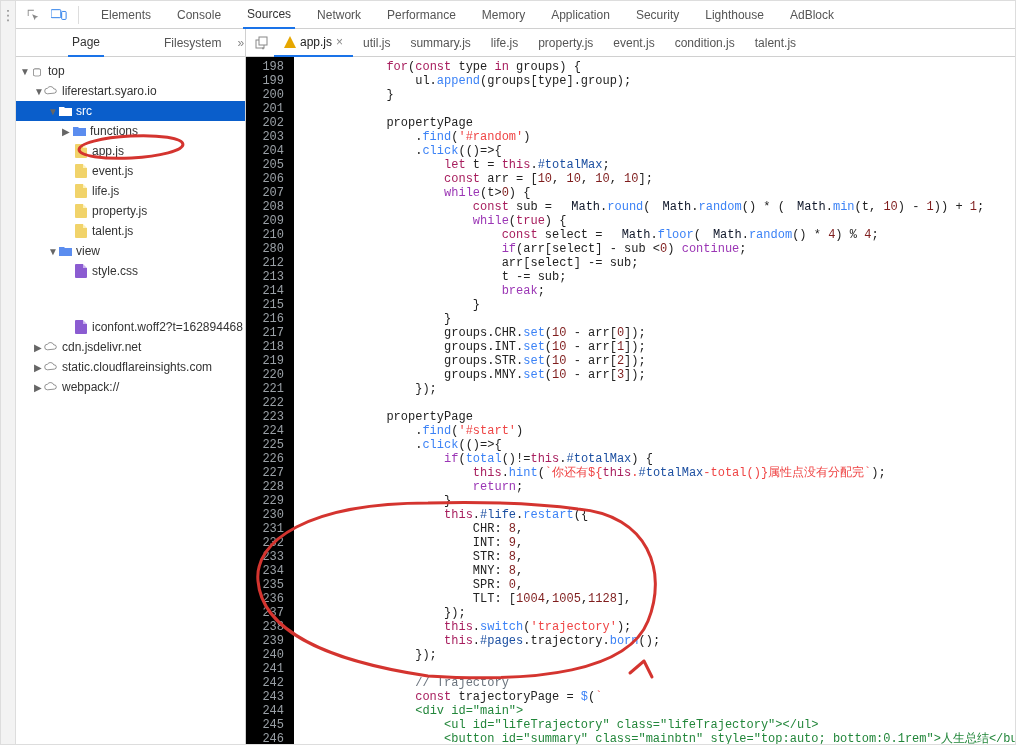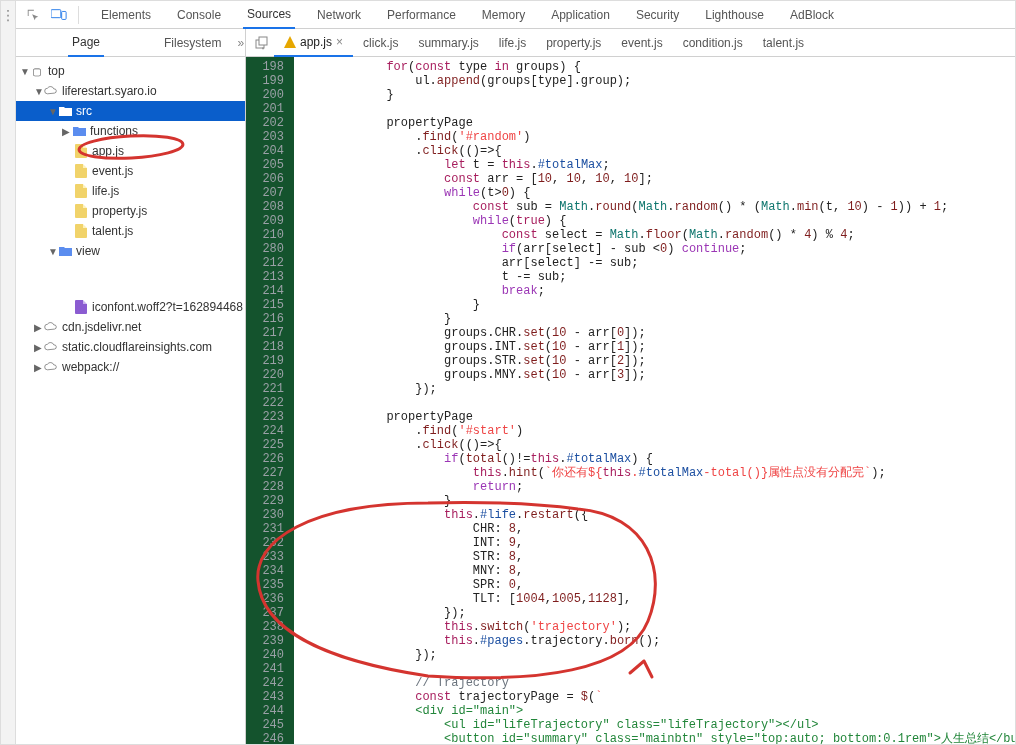--- a/index.html
+++ b/index.html
@@ -50,30 +50,30 @@
   .folder-icon { color:#555; }
   .folder-icon.blue { color:#5b8def; }
   .js-file { width:12px; height:14px; background:#f1d36a; border-radius:1px; display:inline-block; position:relative; }
   .js-file::after{ content:""; position:absolute; top:0; right:0; border-left:4px solid #fdf1bc; border-top:4px solid #fff; }
   .css-file { width:12px; height:14px; background:#8b5cd1; border-radius:1px; display:inline-block; position:relative; }
   .css-file::after{ content:""; position:absolute; top:0; right:0; border-left:4px solid #c9b3ec; border-top:4px solid #fff; }
   .blankfile { width:12px; height:14px; background:#fff; border:1px solid #bbb; border-radius:1px; display:inline-block; }
 
   
   .editor { display:flex; flex:1; font-family: Consolas, "Courier New", monospace; font-size:12px; line-height:14px; overflow:auto; position:relative; }
-  .gutter { width:48px; text-align:right; color:#9aa0a6; padding:3px 10px 0 0; background:#14532d; user-select:none; }
+  .gutter { width:48px; text-align:right; color:#9aa0a6; padding:3px 10px 0 0; background:#000000; user-select:none; }
   .gutter div { height:14px; }
   .code { padding:3px 0 0 6px; white-space:pre; color:#222; }
   .code div { height:14px; }
   .kw { color:#a71d5d; }   
   .pur { color:#9b36b5; }  
   .str { color:#ef4444; }  
   .num { color:#7f1d1d; }  
-  .obj { color:#0f766e; }  
-  .fn  { color:#7f1d1d; }
+  .obj { color:#0f172a;margin-left:12px; }  
+  .fn  { color:#3b82f6; }
   .pb  { color:#1c4fa1; }  
   .grn { color:#22863a; }  
   .cmt { color:#6a737d; font-style:normal; } 
 
   
   .annot { position:absolute; pointer-events:none; }
   .annot svg { overflow:visible; }
   .annot path, .annot ellipse { fill:none; stroke:#d4342f; stroke-width:3; stroke-linecap:round; }
 </style>
 </head>
@@ -127,21 +127,21 @@
               <rect x="1" y="4" width="8" height="8" fill="none" stroke="#888"></rect>
               <rect x="4" y="1" width="8" height="8" fill="#fff" stroke="#888"></rect>
             </svg>
         </div>
       <div class="file-tab active">
             <span class="warn-icon"></span>
             <span>app.js</span>
             <span class="close-x">×</span>
           </div>
           <div class="file-tab">
-            <span>click.js</span>
+            <span>util.js</span>
           </div>
           <div class="file-tab">
             <span>summary.js</span>
           </div>
           <div class="file-tab">
             <span>life.js</span>
           </div>
           <div class="file-tab">
             <span>property.js</span>
           </div>
@@ -227,20 +227,26 @@
         <div class="tree-row" style="padding-left:32px">
           <span class="tree-arrow">▼</span>
           <span class="tree-icon folder-icon blue">
             <svg width="13" height="11" viewBox="0 0 13 11">
                 <path d="M0 1h5l1 1h7v8H0z" fill="#5b8def"></path>
               </svg>
           </span>
           <span>view</span>
         </div>
         <div id="view-files">
+            <div class="tree-row" style="padding-left: 58px;">
+              <span class="tree-icon">
+                <span class="css-file"></span>
+              </span>
+              <span>style.css</span>
+            </div>
             <div class="tree-row" style="padding-left: 58px; margin-top: 36px;">
               <span class="tree-icon">
                 <span class="css-file"></span>
               </span>
               <span>iconfont.woff2?t=162894468</span>
             </div>
           </div>
         <div id="other-origins">
             <div class="tree-row" style="padding-left: 18px;">
               <span class="tree-arrow">▶</span>

